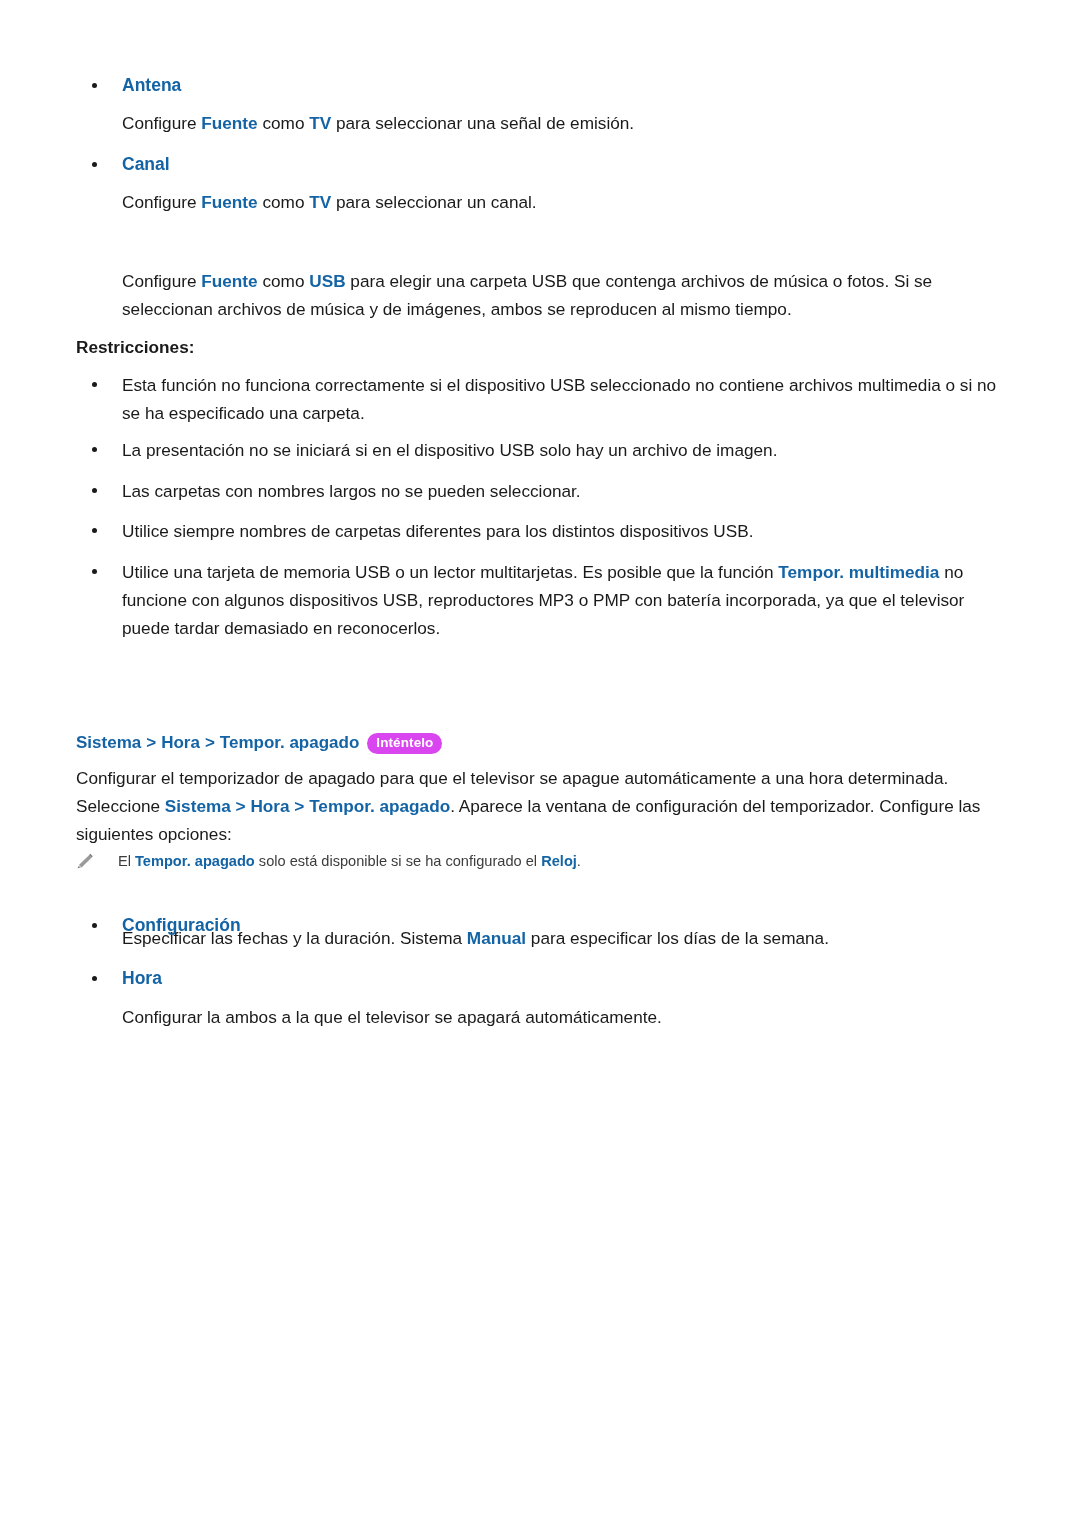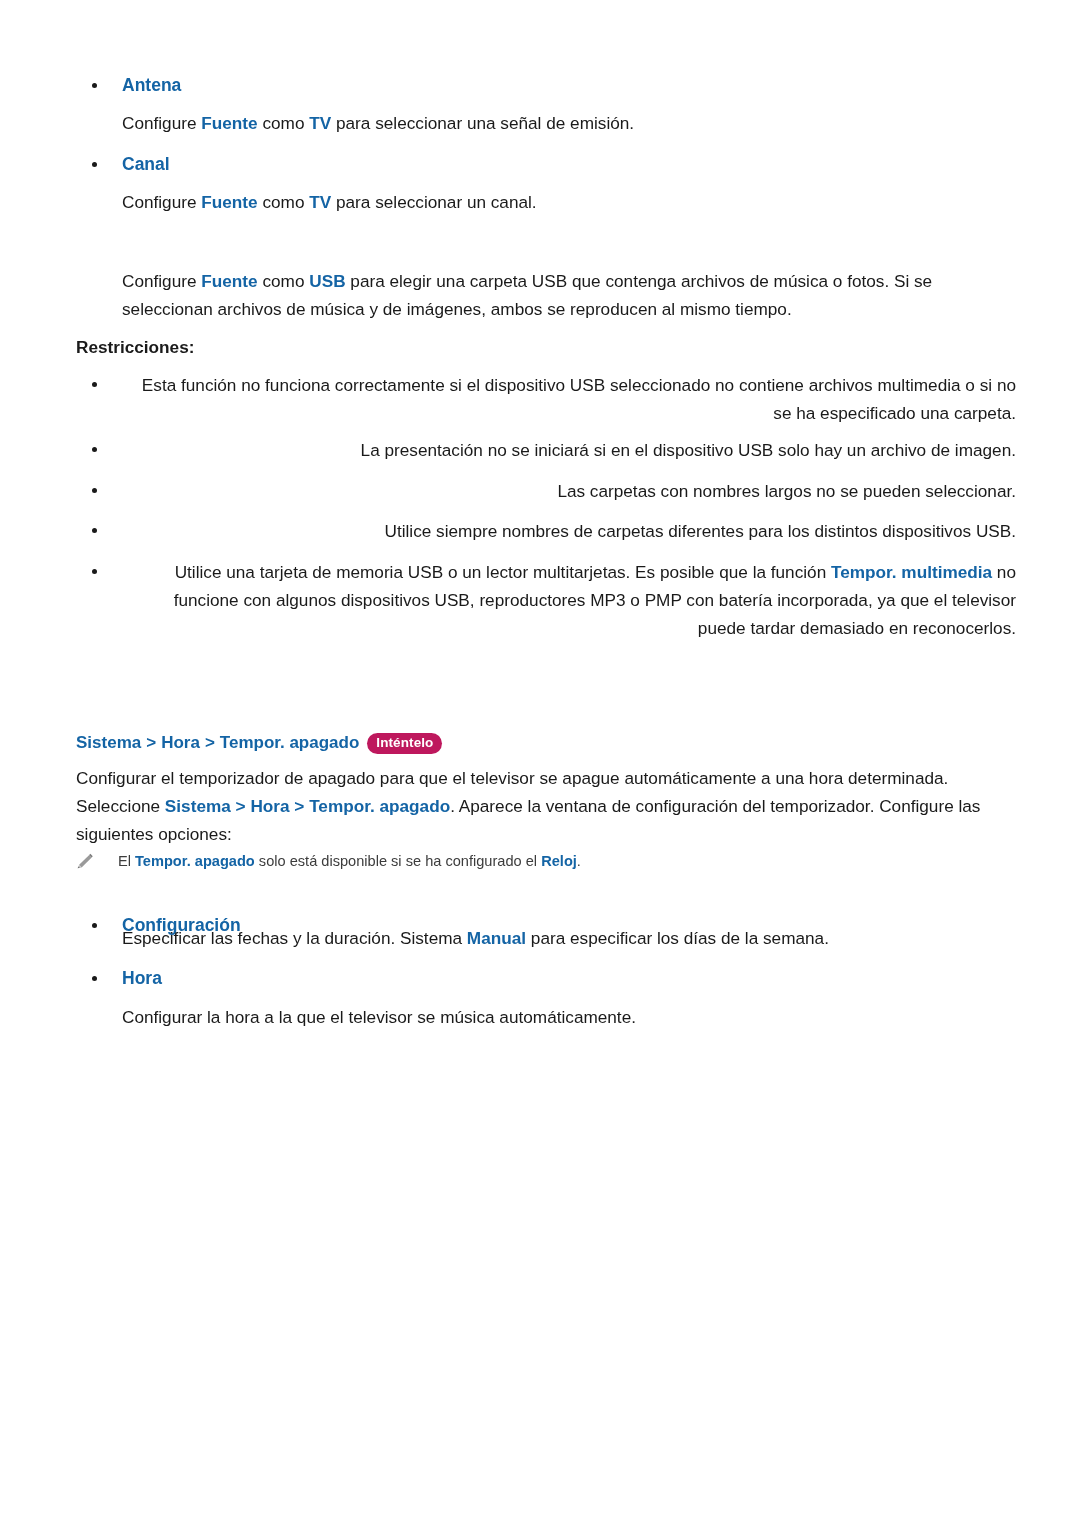--- a/index.html
+++ b/index.html
@@ -90,21 +90,20 @@
     height: 5px;
     border-radius: 50%;
     background: #1a1a1a;
   }
   .restr-row .rtxt {
     display: block;
     margin-left: 46px;
     font-size: 17.2px;
     line-height: 1.62;
     color: #1a1a1a;
-    text-align: right;
   }
 
   
   .section-heading {
     position: absolute;
     left: 76px;
     font-size: 22.5px;
     font-weight: bold;
     color: #7f89c9;
     letter-spacing: 0.1px;
@@ -123,21 +122,21 @@
   }
   .breadcrumb .crumb { color: #1464a5; }
   .breadcrumb .arrow {
     color: #1464a5;
     margin: 0 5px;
     font-weight: bold;
   }
   .try-badge {
     display: inline-block;
     margin-left: 8px;
-    background: #be185d;
+    background: #d946ef;
     color: #ffffff;
     font-size: 13.5px;
     font-weight: bold;
     border-radius: 11px;
     padding: 2px 9px 3px 9px;
     line-height: 1.15;
     letter-spacing: 0.1px;
   }
 
   
@@ -248,15 +247,15 @@
     <span class="btxt term">Configuración</span>
   </div>
   <div class="body-text" style="top:925px;">
     <span>Especificar las fechas y la duración. Sistema </span><span class="hl">Manual</span><span> para especificar los días de la semana.</span>
   </div>
 
   <div class="bullet-row" style="top:967px;">
     <span class="dot"></span>
     <span class="btxt term">Hora</span>
   </div>
-  <div class="body-text" style="top:1004px;">Configurar la hora a la que el televisor se música automáticamente.</div>
+  <div class="body-text" style="top:1004px;">Configurar la ambos a la que el televisor se apagará automáticamente.</div>
 
 </div>
 
 </body></html>

